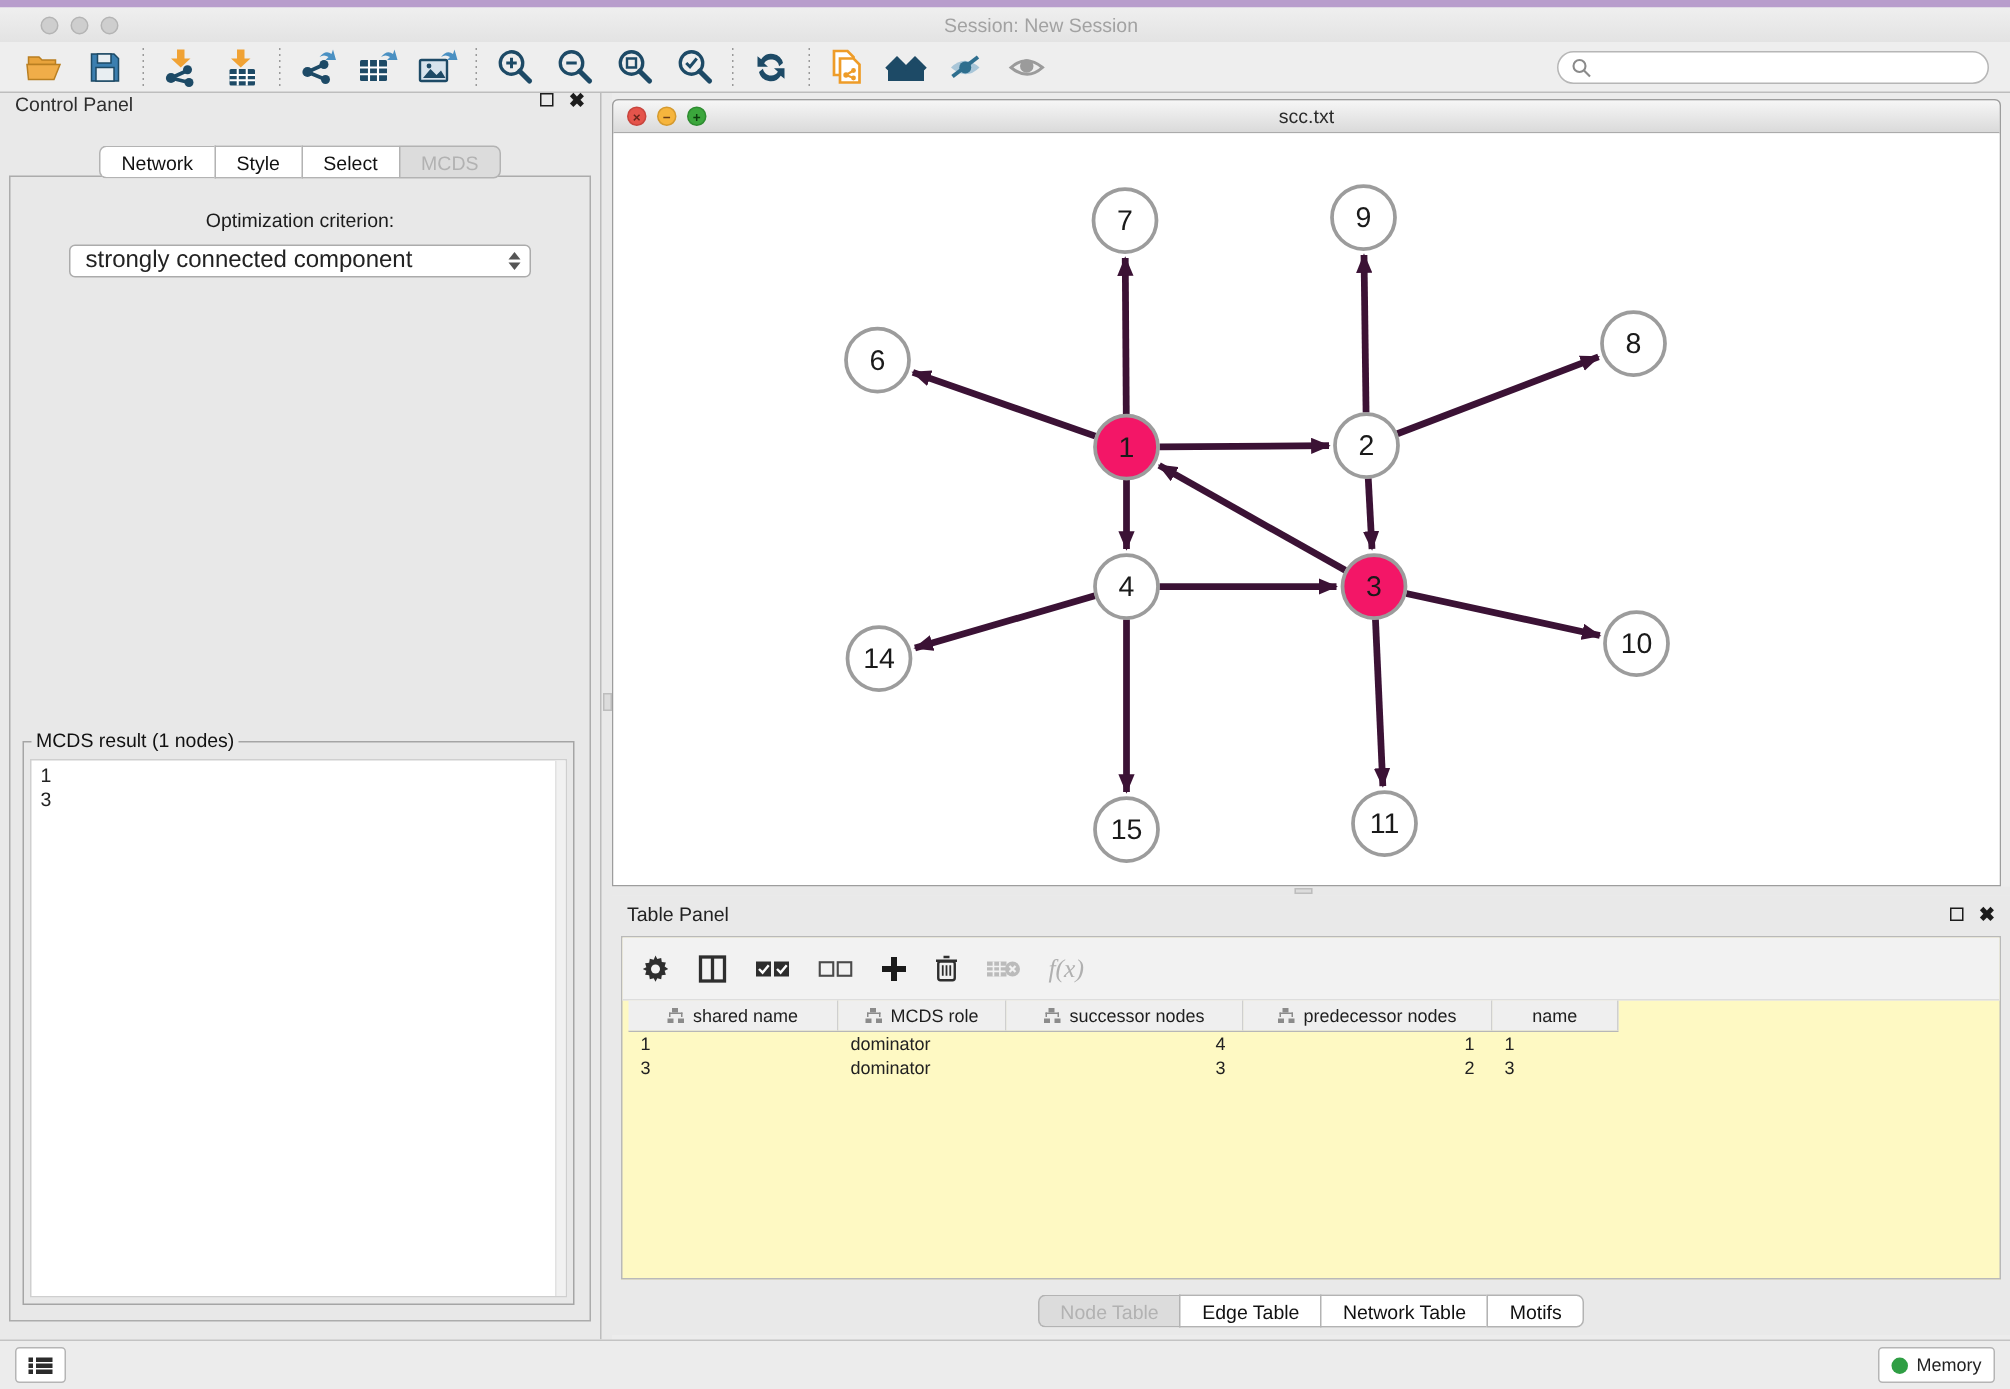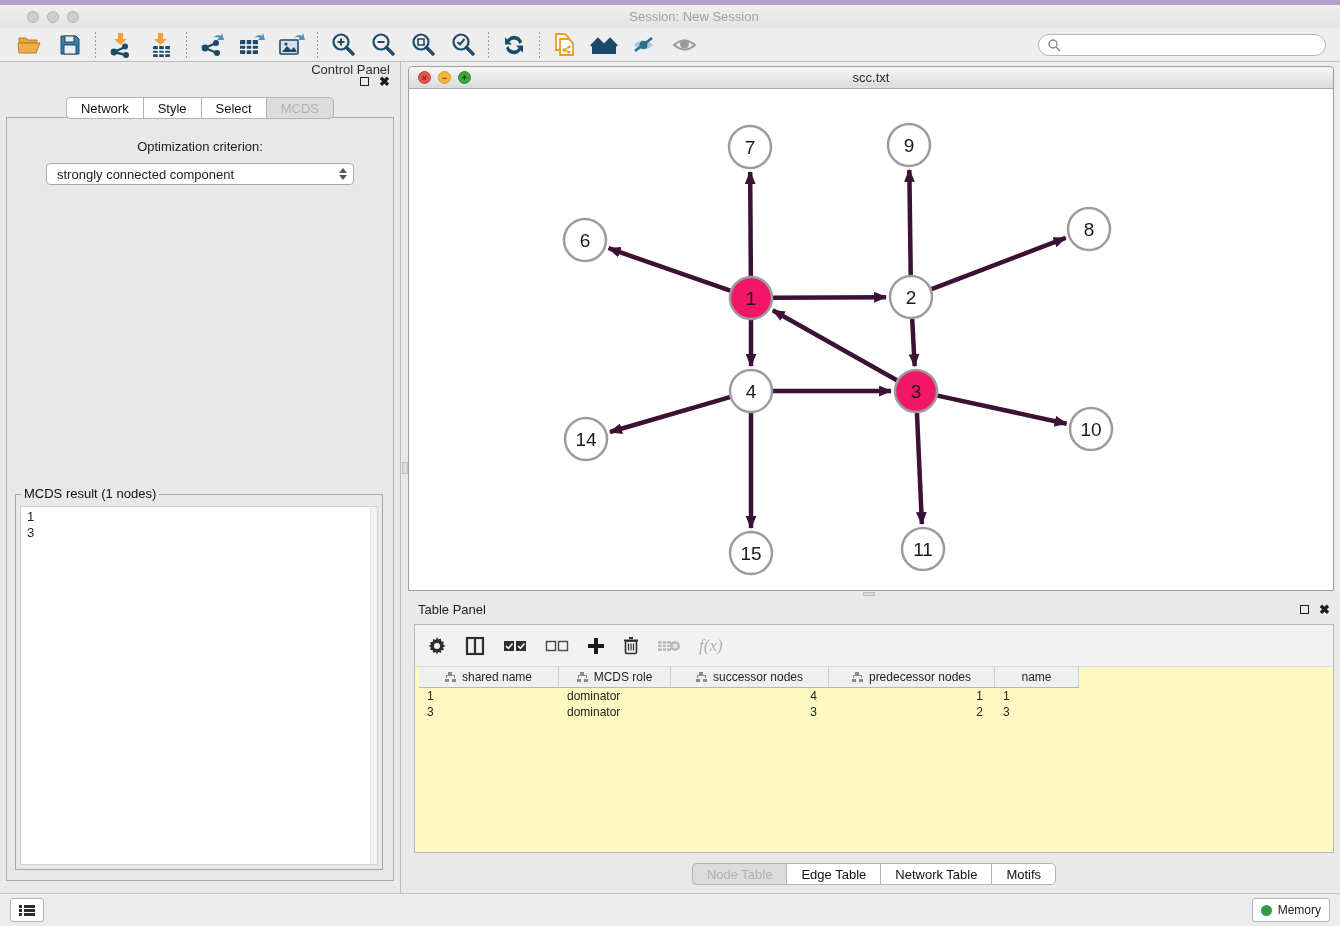--- a/index.html
+++ b/index.html
@@ -20,37 +20,37 @@
   .tsep { width:1px; height:26px; margin:0 5px;
     background-image:linear-gradient(#9a9a9a 40%, transparent 40%); background-size:1px 4px; }
   .tb-spacer { flex:1; }
   .search-field { width:288px; height:22px; border:1px solid #b6b6b6; border-radius:11px; background:#fff;
     display:flex; align-items:center; padding:0 8px; gap:5px; margin-right:4px; }
   .search-field input { border:none; outline:none; flex:1; font-size:12px; background:transparent;
     font-family:"Liberation Sans", sans-serif; }
 
   
   .left-panel { position:absolute; top:62px; left:0; width:400px; height:831px; background:#e9e9e9; }
-  .cp-header { height:28px; display:flex; align-items:flex-end; padding:0 10px;flex-direction:column; }
+  .cp-header { height:28px; display:flex; align-items:flex-start; padding:0 10px; }
   .cp-title { font-size:13px; color:#2e2e2e; }
   .panel-hdr-icons { margin-left:auto; display:flex; gap:10px; align-items:center; }
   .float-glyph { width:9px; height:9px; border:1.5px solid #1c1c1c; display:inline-block; }
   .close-glyph { font-size:13px; font-weight:bold; color:#1c1c1c; line-height:9px; }
 
   .cp-tabs { position:relative; z-index:2; display:flex; justify-content:center; margin-top:7px; margin-bottom:-1px; }
   .seg { height:22px; padding:0 14px; display:flex; align-items:center; background:#fff;
     border:1px solid #b3b3b3; border-right:none; font-size:13px; color:#111; }
   .seg:first-child { border-radius:5px 0 0 5px; }
   .seg:last-child { border-right:1px solid #b3b3b3; border-radius:0 5px 5px 0; }
   .seg.sel-dim { background:#dcdcdc; color:#b2b2b2; }
 
   .cp-box { position:absolute; top:55px; left:6px; right:6px; bottom:12px; border:1px solid #acacac; background:#e8e8e8; }
   .opt-label { text-align:center; margin-top:21px; font-size:13px; color:#1c1c1c; }
   .criterion-select { margin:9px auto 0; width:308px; height:22px; background:#fff; border:1px solid #ababab;
-    border-radius:4px; display:flex; align-items:center; padding:0 6px 0 10px; font-size:13px; }
+    border-radius:4px; display:flex; align-items:center; padding:0 6px 0 10px; font-size:16px; }
   .sel-stepper { margin-left:auto; display:flex; flex-direction:column; gap:2px; align-items:center; }
   .tri-up { width:0; height:0; border-left:4px solid transparent; border-right:4px solid transparent; border-bottom:5px solid #555; }
   .tri-dn { width:0; height:0; border-left:4px solid transparent; border-right:4px solid transparent; border-top:5px solid #555; }
   .cp-buttons { display:flex; justify-content:center; gap:16px; margin-top:12px; }
   .mac-btn { height:21px; padding:0 16px; background:#fff; border:1px solid #b0b0b0; border-radius:5px;
     font-size:13px; color:#111; display:flex; align-items:center; font-family:"Liberation Sans", sans-serif; }
 
   .mcds-group { position:absolute; top:376px; left:8px; right:10px; bottom:10px; border:1px solid #a5a5a5; }
   .mcds-legend { position:absolute; top:-9px; left:5px; background:#e8e8e8; padding:0 3px; font-size:13px; color:#111; }
   .mcds-text { position:absolute; top:11px; left:4px; right:4px; bottom:4px; background:#fff; border:1px solid #cfcfcf;

